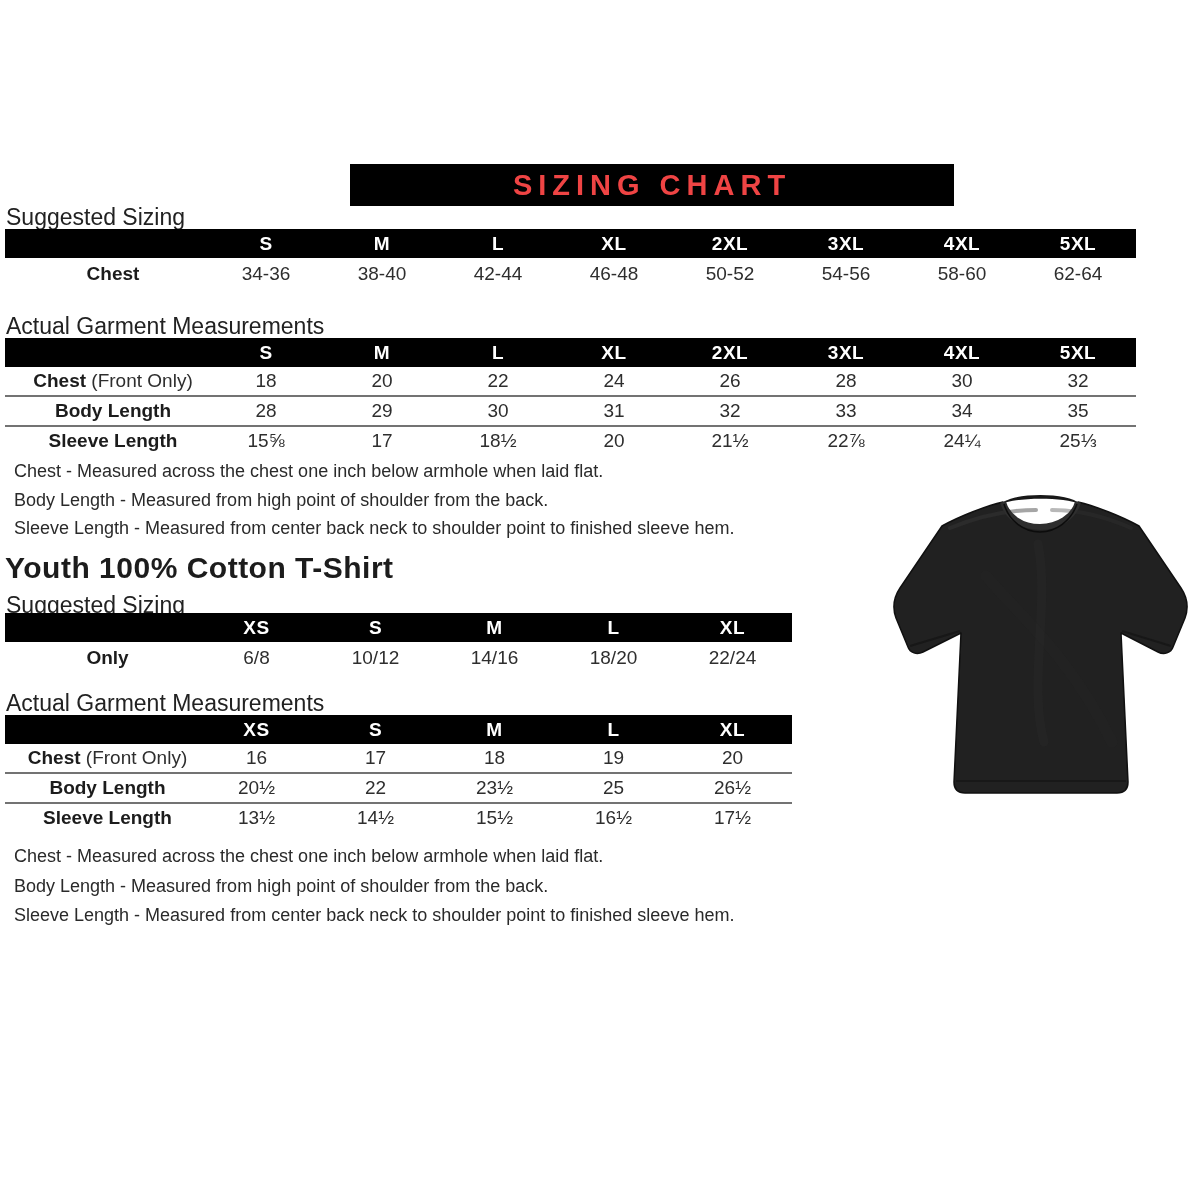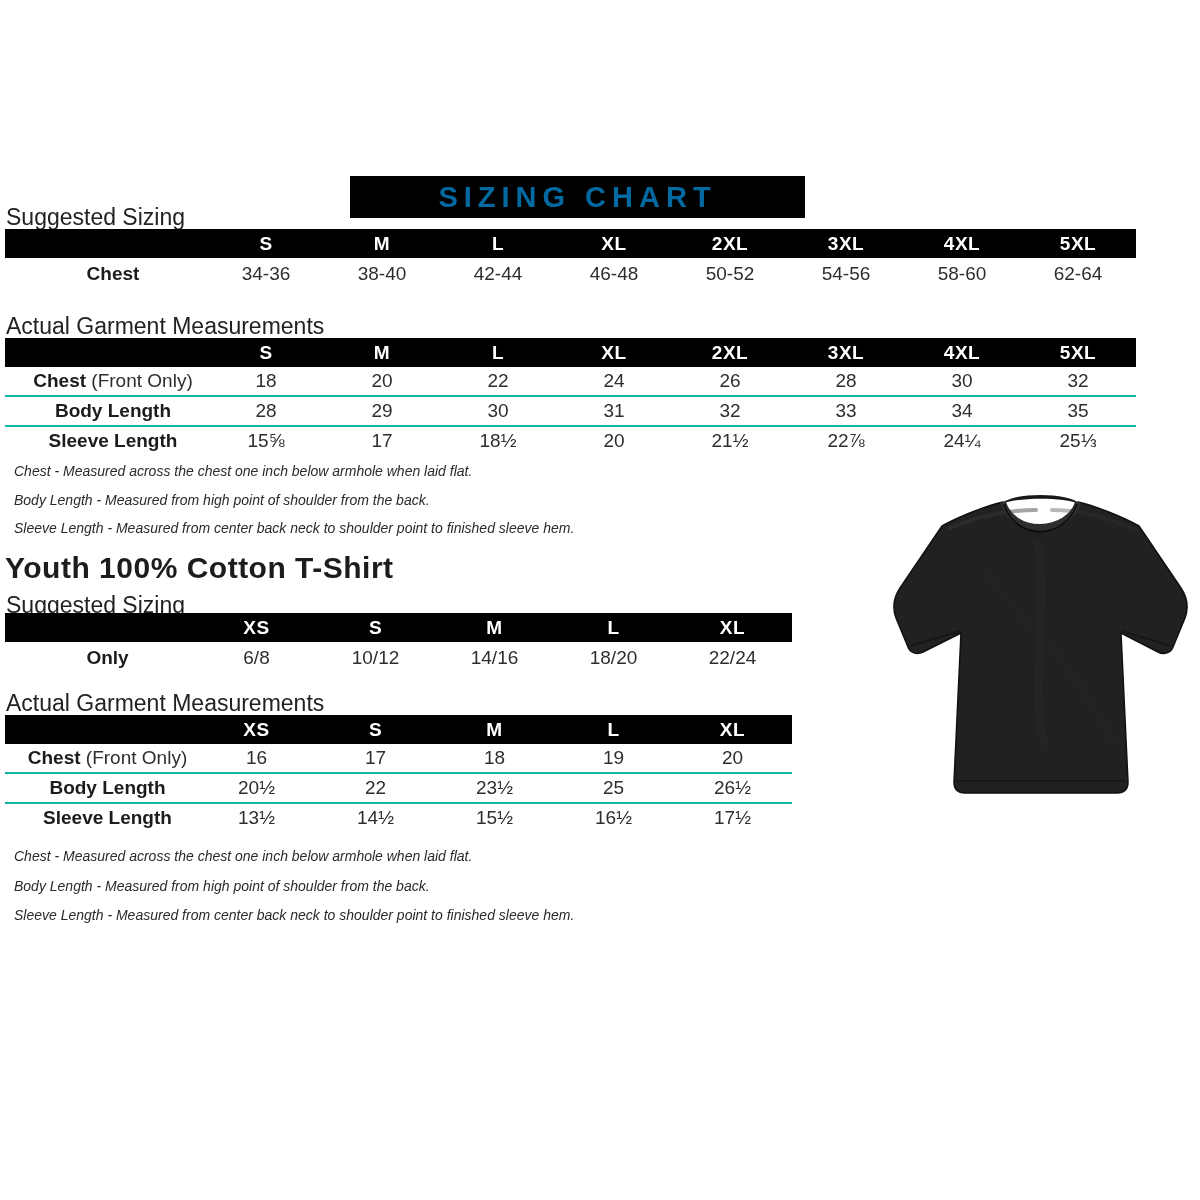--- a/index.html
+++ b/index.html
@@ -8,41 +8,41 @@
     font-family:"Liberation Sans","DejaVu Sans",sans-serif; color:#2e2e2e;
     overflow:hidden;
   }
   .title {
     position:absolute; left:12px; top:167px;
     font-size:30px; font-weight:400; color:#1c1c1c; line-height:34px;
     letter-spacing:0.5px;
   }
   .title.bold { left:5px; font-weight:700; }
   .banner {
-    position:absolute; left:350px; top:164px; width:455px; height:42px;
-    background:#000000; color:#0369a1; display:flex; align-items:center;
-    justify-content:center; font-size:29px; font-weight:700; letter-spacing:6px;margin-top:12px;
+    position:absolute; left:350px; top:164px; width:604px; height:42px;
+    background:#000000; color:#ef4444; display:flex; align-items:center;
+    justify-content:center; font-size:29px; font-weight:700; letter-spacing:6px;
   }
   .slabel {
     position:absolute; left:6px; font-size:23px; color:#222222; line-height:22px;
   }
   table.tbl {
     position:absolute; left:5px; border-collapse:collapse; table-layout:fixed;
     font-size:19px; color:#2e2e2e;
   }
   table.tbl thead th {
     background:#000000; color:#ffffff; font-weight:700; height:29px;
     padding:0; text-align:center; font-size:19px; letter-spacing:0.5px;
   }
   table.tbl td { text-align:center; height:32px; padding:0; }
   table.tbl.garment td { height:28px; }
   table.tbl td.lbl { text-align:center; padding-left:13px; font-weight:700; color:#1c1c1c; }
   table.tbl td.lbl .sfx { font-weight:400; color:#2e2e2e; }
-  table.tbl.garment tbody tr.sep td { border-bottom:2px solid #14b8a6;margin-top:32px; }
-  .notes { position:absolute; left:14px; font-size:14px; color:#2a2a2a;font-style:italic; }
+  table.tbl.garment tbody tr.sep td { border-bottom:2px solid #737373;margin-top:32px; }
+  .notes { position:absolute; left:14px; font-size:18px; color:#2a2a2a; }
   .notes .note { line-height:28.5px; }
   .tshirt { position:absolute; left:888px; top:484px; width:305px; height:322px; }
 </style>
 </head>
 <body>
 
 <div class="canvas">
 
   <div class="banner">
     <span>SIZING CHART</span>

